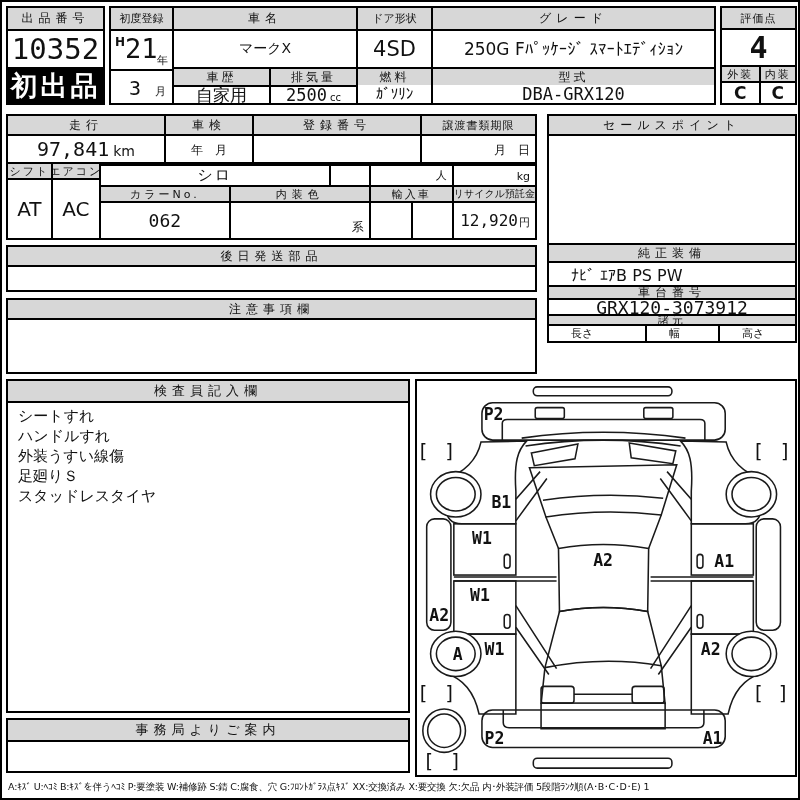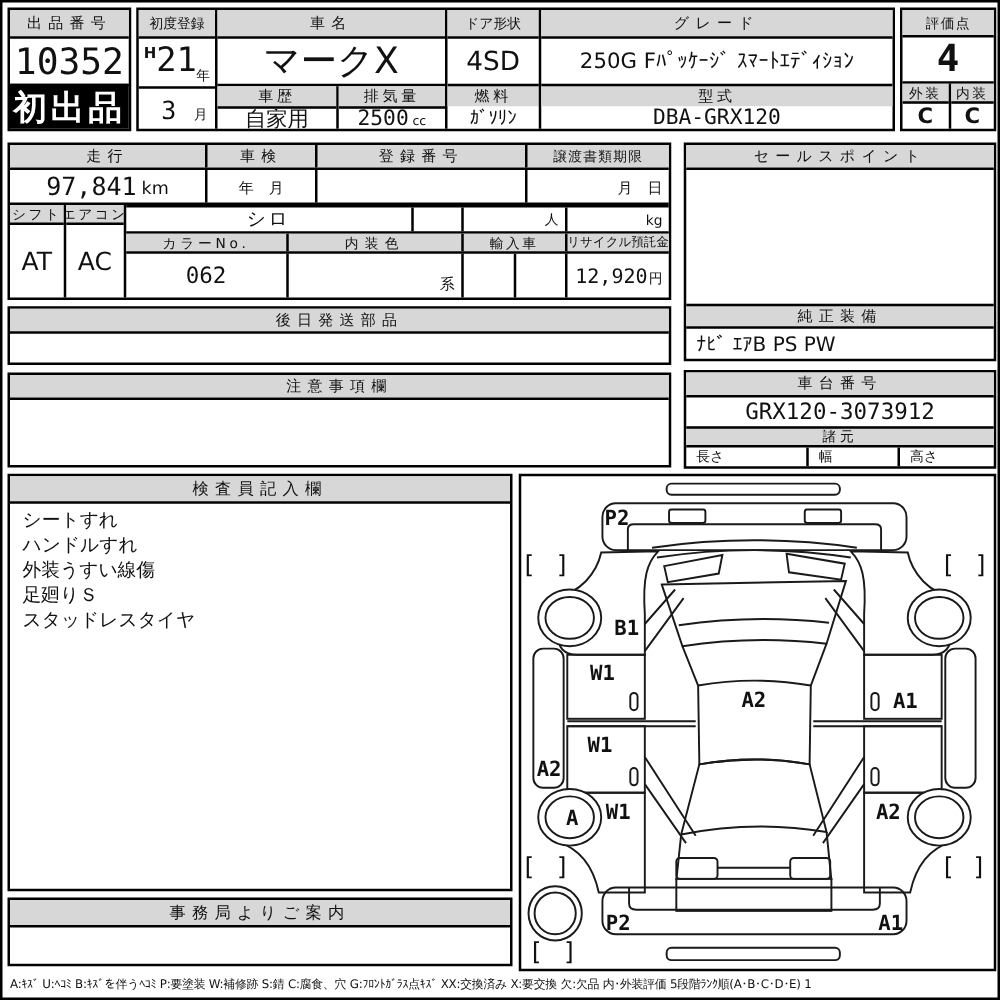--- a/index.html
+++ b/index.html
@@ -14,21 +14,21 @@
   .g{background:#d7d7d7;}
   .hd{display:flex;align-items:center;justify-content:center;font-size:12px;letter-spacing:5px;
       white-space:nowrap;overflow:hidden;}
   .hd2{display:flex;align-items:center;justify-content:center;font-size:11px;letter-spacing:2px;
       white-space:nowrap;overflow:hidden;}
   .ls0{letter-spacing:0;}
   .cell{display:flex;align-items:center;justify-content:center;overflow:hidden;white-space:nowrap;}
   .num{font-family:"DejaVu Sans Mono","Liberation Mono",monospace;}
   .col{display:flex;flex-direction:column;}
   .rightal{justify-content:flex-end;padding-right:5px;}
-  .leftal{justify-content:flex-start;padding-left:8px;}
+  .leftal{justify-content:flex-start;padding-left:22px;}
   .badge{background:#000;color:#fff;font-weight:bold;font-size:27px;letter-spacing:3px;
          display:flex;align-items:center;justify-content:center;}
   .notes{padding:5px 10px;font-size:15px;line-height:20px;font-weight:500;font-family:Liberation Mono, monospace;}
   .legend{position:absolute;left:6px;top:779px;width:790px;font-size:9.5px;letter-spacing:-0.2px;
           white-space:nowrap;overflow:hidden;}
   svg text{font-family:"DejaVu Sans Mono","Liberation Mono",monospace;}
   svg .marker{font-size:17px;font-weight:bold;text-anchor:middle;}
   svg .bracket{font-size:20px;text-anchor:middle;}
 </style>
 </head>
@@ -53,21 +53,21 @@
           <span style="position:absolute;right:4px;bottom:1px;font-size:11px">年</span>
         </div>
         <div class="bt" style="height:34px;position:relative">
           <span class="num" style="position:absolute;left:18px;top:5px;font-size:20px">3</span>
           <span style="position:absolute;right:6px;bottom:4px;font-size:11px">月</span>
         </div>
       </div>
 
       <div class="col bl" style="width:184px">
         <div class="hd g" style="height:21px">車名</div>
-        <div class="cell bt" style="height:38px;font-size:29px">マークX</div>
+        <div class="cell bt" style="height:38px;font-size:14px">マークX</div>
         <div class="r bt" style="height:36px">
           <div class="col" style="width:95px">
             <div class="hd g bb" style="height:18px;letter-spacing:3px">車歴</div>
             <div class="cell" style="flex:1;font-size:17px">自家用</div>
           </div>
           <div class="col bl" style="flex:1">
             <div class="hd g bb" style="height:18px;letter-spacing:3px">排気量</div>
             <div class="cell" style="flex:1">
               <span class="num" style="font-size:17px">2500</span>
               <span style="font-size:10px;margin-left:3px;margin-top:5px">cc</span>
@@ -169,21 +169,21 @@
     <div class="bt" style="flex:1"></div>
   </div>
 
   <div class="box" style="left:545px;top:112px;width:250px;height:175px">
     <div class="hd g" style="height:18px">セールスポイント</div>
     <div class="bt" style="flex:1"></div>
     <div class="hd g bt" style="height:18px">純正装備</div>
     <div class="cell bt leftal" style="height:26px;font-size:16px;justify-content:flex-start">ﾅﾋﾞ ｴｱB PS PW</div>
   </div>
 
-  <div class="box" style="left:545px;top:294px;width:250px;height:79px">
+  <div class="box" style="left:545px;top:283px;width:250px;height:58px">
     <div class="hd g" style="height:18px">車台番号</div>
     <div class="cell num bt" style="height:26px;font-size:18px">GRX120-3073912</div>
     <div class="hd g bt" style="height:15px;font-size:11px;letter-spacing:3px">諸元</div>
     <div class="r bt" style="flex:1">
       <div class="cell leftal" style="width:96px;font-size:11px;justify-content:flex-start">長さ</div>
       <div class="cell bl leftal" style="width:73px;font-size:11px;justify-content:flex-start">幅</div>
       <div class="cell bl leftal" style="flex:1;font-size:11px;justify-content:flex-start">高さ</div>
     </div>
   </div>
 

